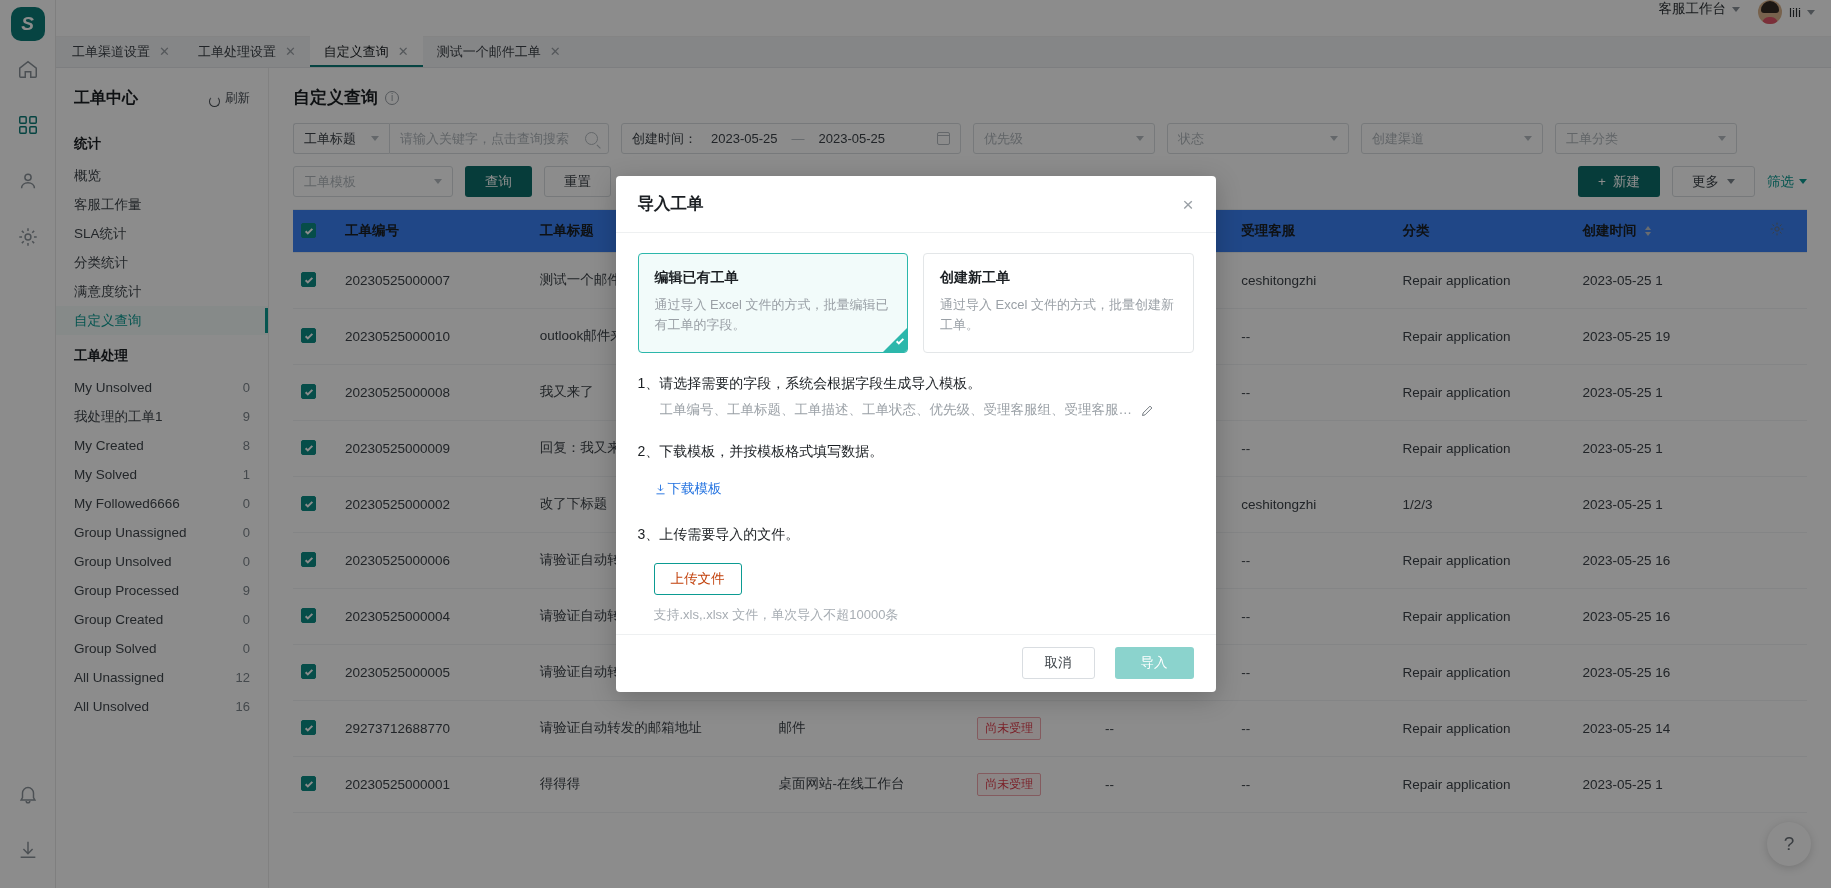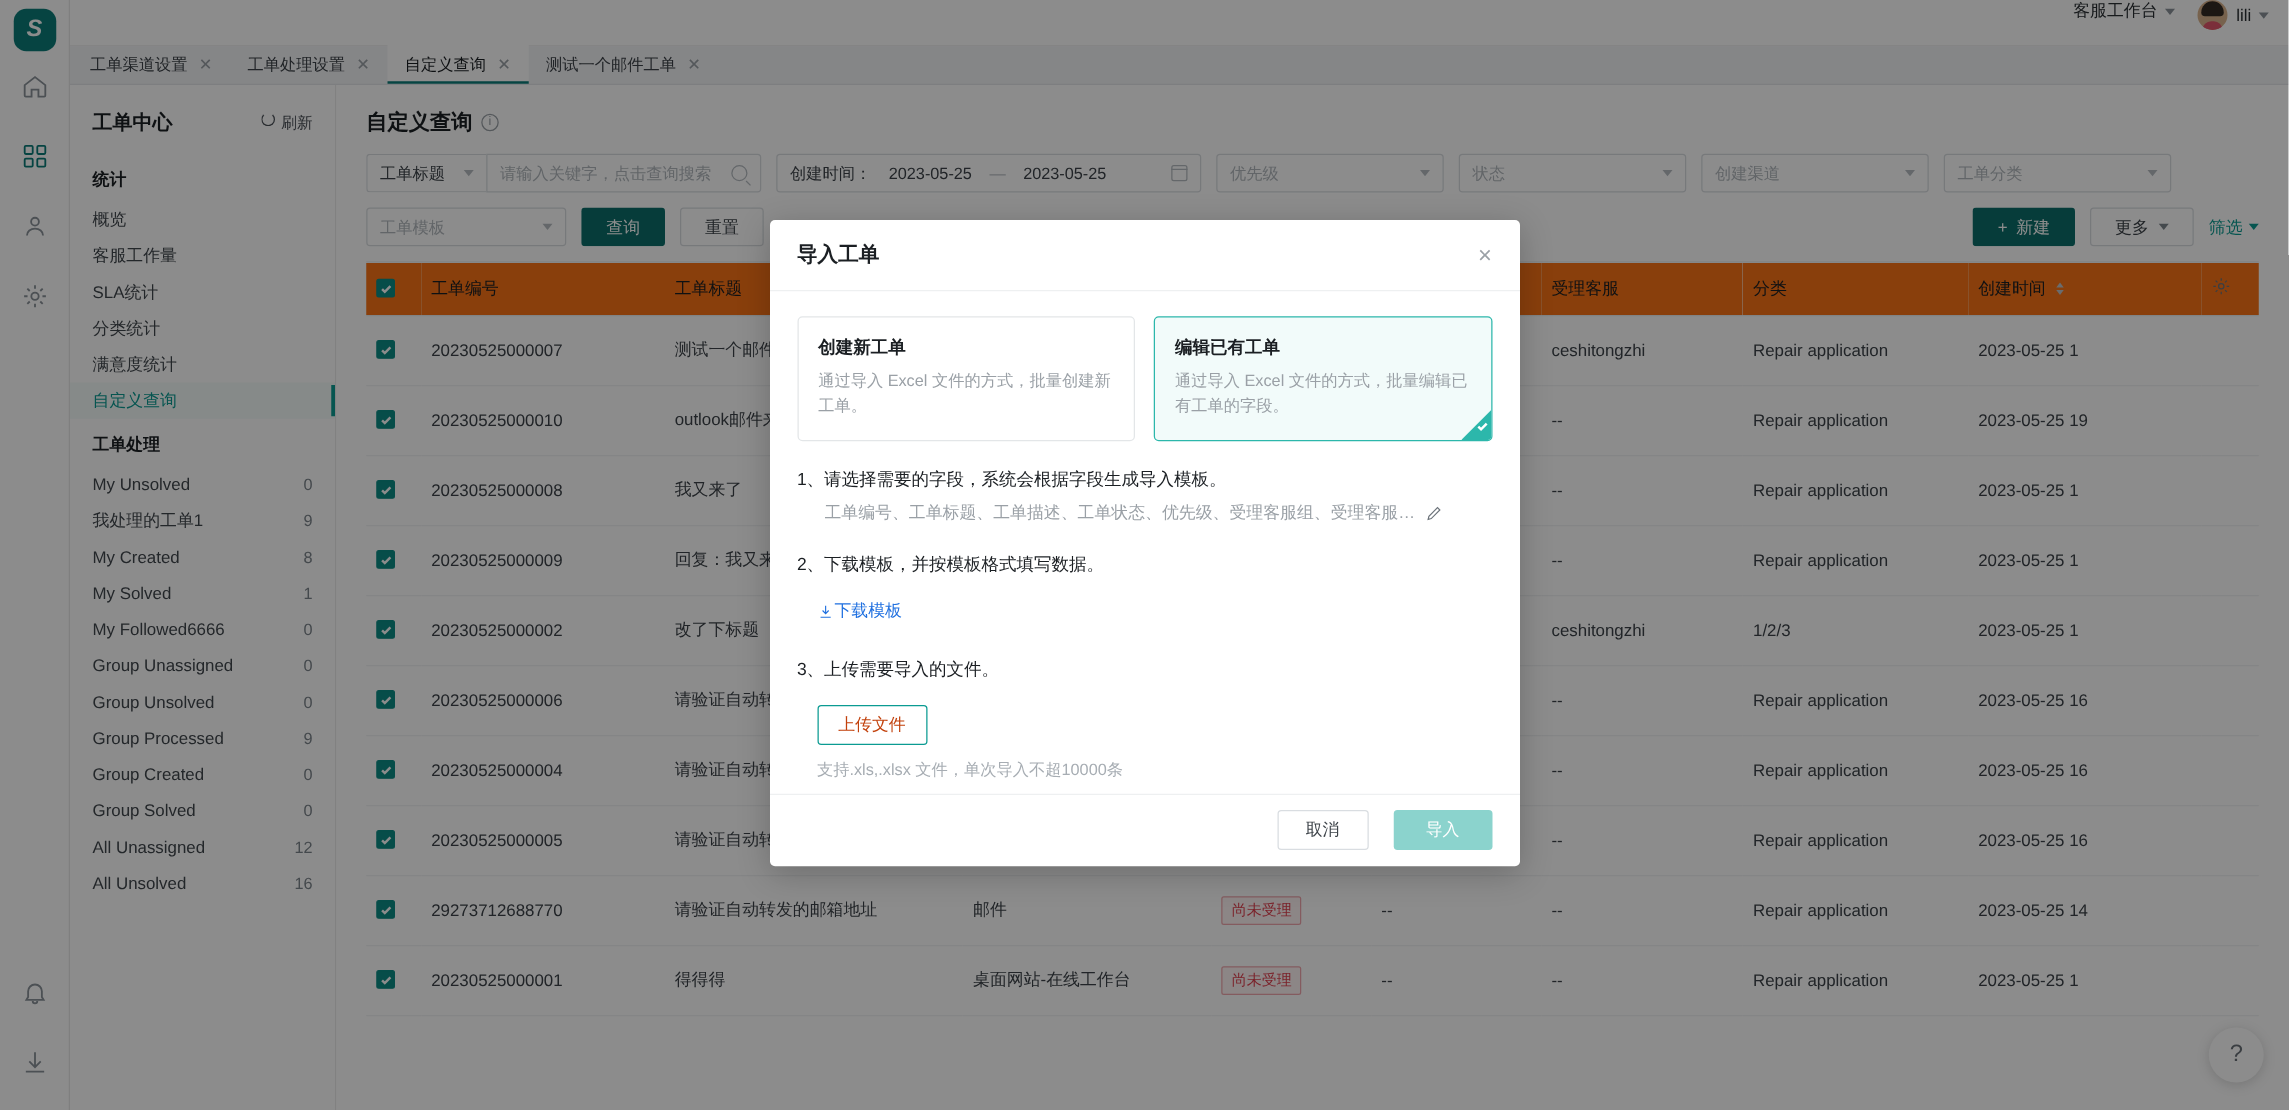--- a/index.html
+++ b/index.html
@@ -58,21 +58,21 @@
   .tab.active::after { content: ""; position: absolute; left: 0; right: 0; bottom: 0; height: 2px; background: #0b7c78; }
   .tab .x { margin-left: 9px; color: #9aa0a6; font-size: 13px; line-height: 1; }
 
   
   .sidebar {
     position: absolute; left: 56px; top: 68px; width: 213px; bottom: 0;
     background: #fff; border-right: 1px solid #ececec; overflow: hidden;
   }
   .sb-head { display: flex; align-items: center; justify-content: space-between; padding: 20px 18px 14px 18px; }
   .sb-title { font-size: 16px; font-weight: bold; color: #1b1f23; }
-  .sb-refresh { font-size: 12.5px; color: #4a5057; display: flex; align-items: flex-start; gap: 5px; cursor: pointer; }
+  .sb-refresh { font-size: 12.5px; color: #4a5057; display: flex; align-items: flex-end; gap: 5px; cursor: pointer; }
   .sb-refresh .rico { display:inline-block; width:11px; height:11px; border:1.4px solid #4a5057; border-radius:50%; border-top-color:transparent; }
   .sb-group { font-size: 13.5px; font-weight: bold; color: #1b1f23; padding: 12px 18px 8px 18px; }
   .sb-item {
     display: flex; align-items: center; justify-content: space-between;
     padding: 0 18px; height: 29px; font-size: 13.5px; color: #41474d; cursor: pointer;
   }
   .sb-item.active { color: #0b9b92; background: #f4fbfa; position: relative; }
   .sb-item.active::after { content:""; position:absolute; right:0; top:2px; bottom:2px; width:3px; background:#0b9b92; }
   .sb-count { color: #7d858c; font-size: 13px; }
 
@@ -111,21 +111,21 @@
   .btn-primary { background: #0b6e6a; color: #fff; }
   .btn-ghost { background: #fff; color: #3d4349; border-color: #d9dde1; }
   .btn-link { color: #0b9b92; font-size: 13.5px; display: inline-flex; align-items: center; gap: 5px; cursor: pointer; }
   .spacer { flex: 1; }
   .row2-right { display: flex; align-items: center; gap: 12px; }
 
   
   .table-wrap { margin: 2px 24px 0 24px; border-top: 1px solid #eceef0; }
   table { width: 100%; border-collapse: collapse; table-layout: fixed; }
   th, td { text-align: left; font-size: 13.5px; padding: 0 8px; white-space: nowrap; overflow: hidden; }
-  thead th { height: 42px; background: #f97316; color: #1b1f23; font-weight: normal; border-bottom: 1px solid #eceef0; }
+  thead th { height: 42px; background: #3b82f6; color: #1b1f23; font-weight: bold; border-bottom: 1px solid #eceef0; }
   tbody td { height: 56px; color: #3d4349; border-bottom: 1px solid #f1f2f4; }
   .cb {
     width: 15px; height: 15px; border-radius: 2px; background: #0b8c85; border: 1px solid #0b8c85;
     display: inline-flex; align-items: center; justify-content: center; cursor: pointer;
   }
   .cb svg { width: 10px; height: 10px; stroke: #fff; stroke-width: 2.4; fill: none; }
   .badge {
     display: inline-block; padding: 2px 7px; font-size: 12px; color: #e0414f;
     border: 1px solid #f0a7ad; background: #fff5f5; border-radius: 2px;
   }
@@ -630,33 +630,33 @@
   <div class="overlay"></div>
 
   <div class="modal">
     <div class="modal-head">
       <div class="modal-title">导入工单</div>
       <div class="modal-x">×</div>
     </div>
 
     <div class="modal-body">
       <div class="cards">
-        <div class="card">
-          <div class="card-t">创建新工单</div>
-          <div class="card-d">通过导入 Excel 文件的方式，批量创建新工单。</div>
-        </div>
         <div class="card sel">
           <div class="card-t">编辑已有工单</div>
           <div class="card-d">通过导入 Excel 文件的方式，批量编辑已有工单的字段。</div>
           <div class="card-tick">
               <svg viewBox="0 0 12 12">
                 <path d="M2 6.3l2.6 2.6L10 3.4"></path>
               </svg>
             </div>
         </div>
+        <div class="card">
+          <div class="card-t">创建新工单</div>
+          <div class="card-d">通过导入 Excel 文件的方式，批量创建新工单。</div>
+        </div>
       </div>
 
       <div class="steps">
         <div class="step-t">1、请选择需要的字段，系统会根据字段生成导入模板。</div>
         <div class="step-sub">
           <span class="txt">工单编号、工单标题、工单描述、工单状态、优先级、受理客服组、受理客服…</span>
           <svg class="pencil" viewBox="0 0 24 24">
               <path d="M4 20l4-1 11-11-3-3L5 16z"></path>
             </svg>
         </div>

